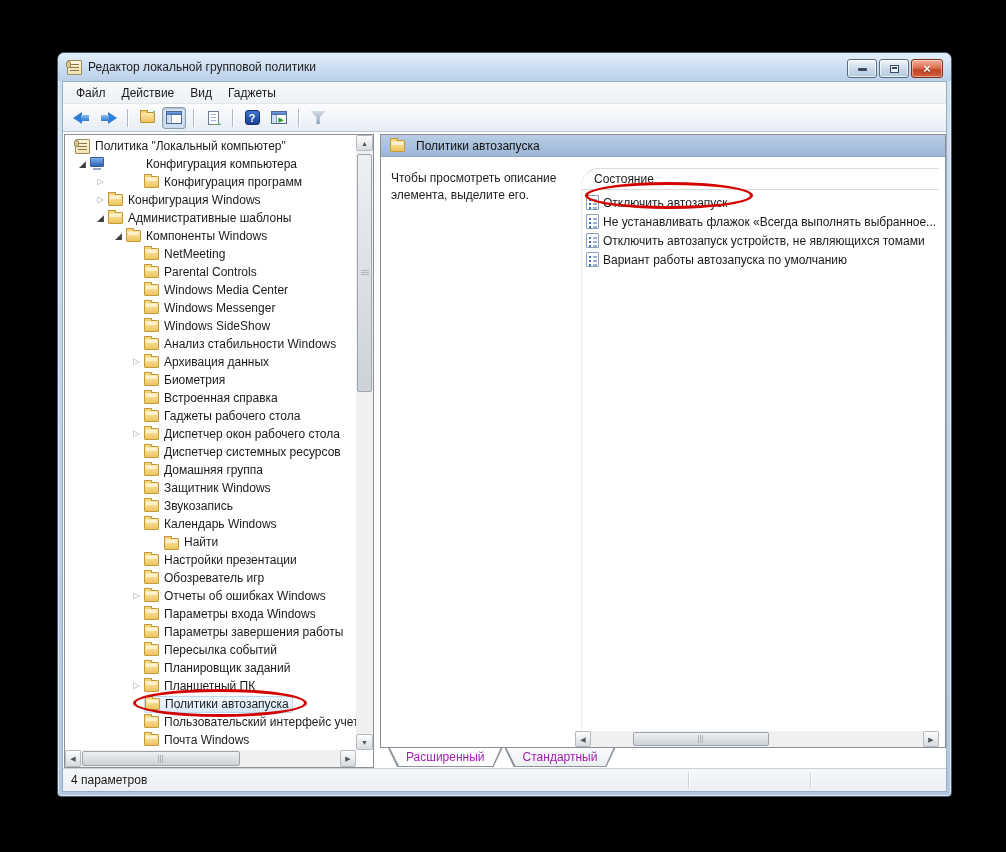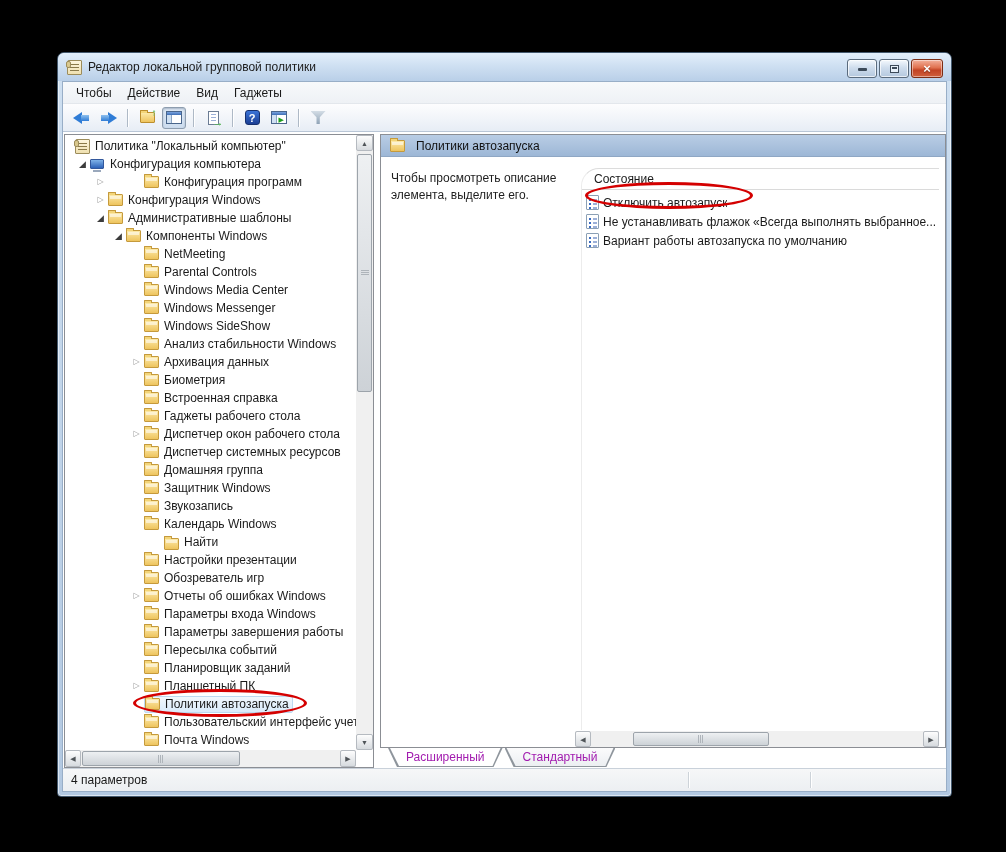--- a/index.html
+++ b/index.html
@@ -135,21 +135,21 @@
             <span class="glyph-restore"></span>
           </span>
         <span class="wbtn close">
             <span class="glyph-close">×</span>
           </span>
       </span>
     </div>
 
     <div id="client">
       <div id="menubar">
-          <span class="menu-item">Чтобы</span>
+          <span class="menu-item">Файл</span>
           <span class="menu-item">Действие</span>
           <span class="menu-item">Вид</span>
           <span class="menu-item">Гаджеты</span>
         </div>
       <div id="toolbar">
           <span class="tb-btn">
             <span class="nav-arrow nav-left">
               <span class="head"></span>
               <span class="shaft"></span>
             </span>
@@ -202,21 +202,21 @@
               <div class="tree-row" style="padding-left: 10px;">
                 <span style="display: inline-flex; align-items: center;">
                   <span class="tree-icon">
                     <span class="scroll-icon"></span>
                   </span>
                   <span class="tree-label">Политика "Локальный компьютер"</span>
                 </span>
               </div>
               <div class="tree-row" style="padding-left: 10px;">
                 <span class="tree-exp expanded">◢</span>
-                <span style="display: inline-flex; align-items: flex-end;">
+                <span style="display: inline-flex; align-items: flex-start; gap: 36px;">
                   <span class="tree-icon">
                     <span class="computer-icon">
                       <span class="scr"></span>
                       <span class="base"></span>
                     </span>
                   </span>
                   <span class="tree-label">Конфигурация компьютера</span>
                 </span>
               </div>
               <div class="tree-row" style="padding-left: 28px;">
@@ -539,20 +539,24 @@
                     <div class="policy-row">
                       <span class="policy-icon"></span>
                       <span class="plabel">Отключить автозапуск</span>
                     </div>
                     <div class="policy-row">
                       <span class="policy-icon"></span>
                       <span class="plabel">Не устанавливать флажок «Всегда выполнять выбранное...</span>
                     </div>
                     <div class="policy-row">
                       <span class="policy-icon"></span>
+                      <span class="plabel">Отключить автозапуск устройств, не являющихся томами</span>
+                    </div>
+                    <div class="policy-row">
+                      <span class="policy-icon"></span>
                       <span class="plabel">Вариант работы автозапуска по умолчанию</span>
                     </div>
                   </div>
               </div>
               <div id="rp-hsb" class="sb">
                 <span class="sb-btn" style="left:0;top:0;width:16px;height:16px;line-height:15px;">◀</span>
                 <span class="sb-thumb" style="top:1px;bottom:1px;left:58px;width:136px;">
                     <span class="grip h"></span>
                   </span>
                 <span class="sb-btn" style="right:0;top:0;width:16px;height:16px;line-height:15px;">▶</span>

